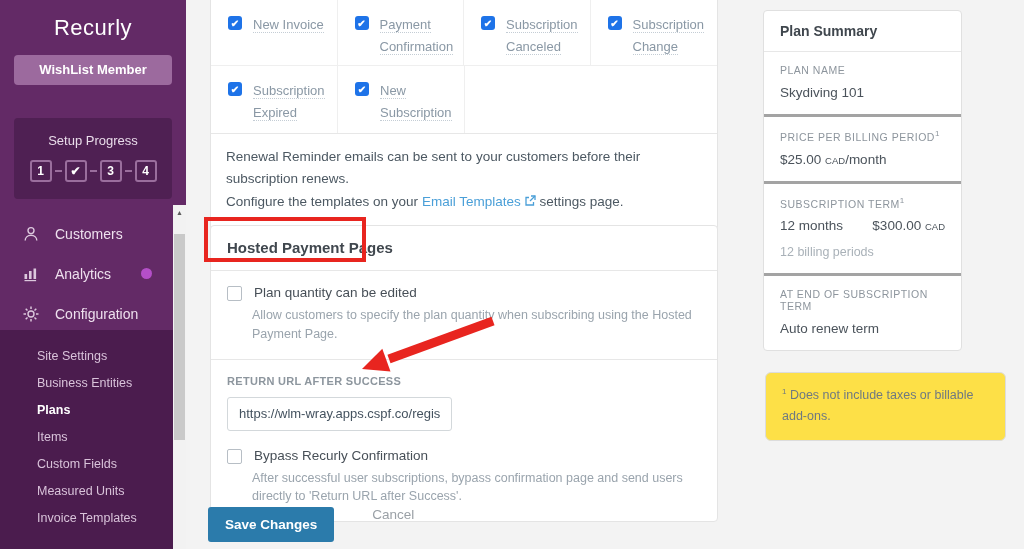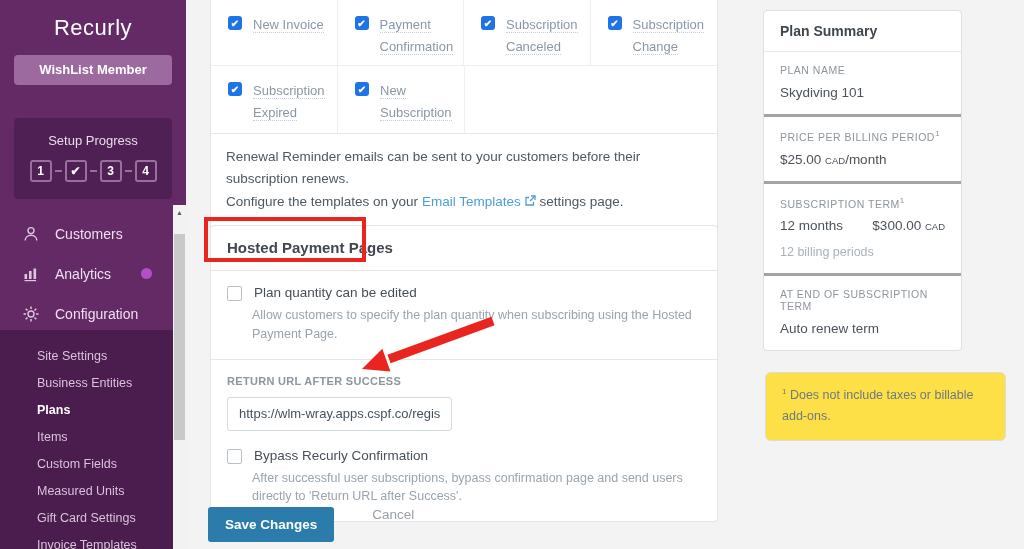--- a/index.html
+++ b/index.html
@@ -140,21 +140,20 @@
     </div>
   </div>
 
   <div class="subnav">
     <div class="subnav-item">Site Settings</div>
     <div class="subnav-item">Business Entities</div>
     <div class="subnav-item active">Plans</div>
     <div class="subnav-item">Items</div>
     <div class="subnav-item">Custom Fields</div>
     <div class="subnav-item">Measured Units</div>
-    <div class="subnav-item">Gift Card Settings</div>
     <div class="subnav-item">Invoice Templates</div>
   </div>
 
   <div class="sb-scroll">
     <div class="sb-arrow">▲</div>
     <div class="sb-thumb"></div>
   </div>
 </div>
 
 <div class="main">

